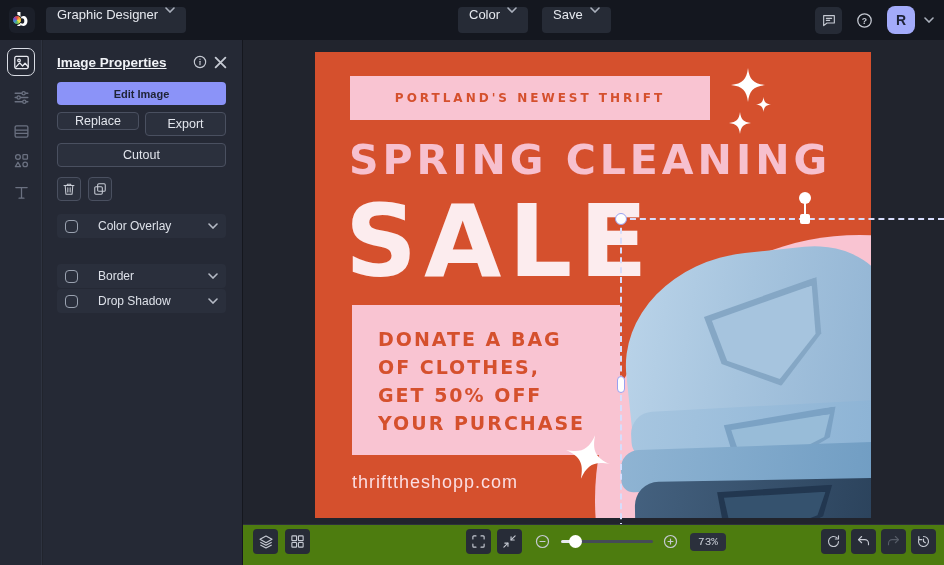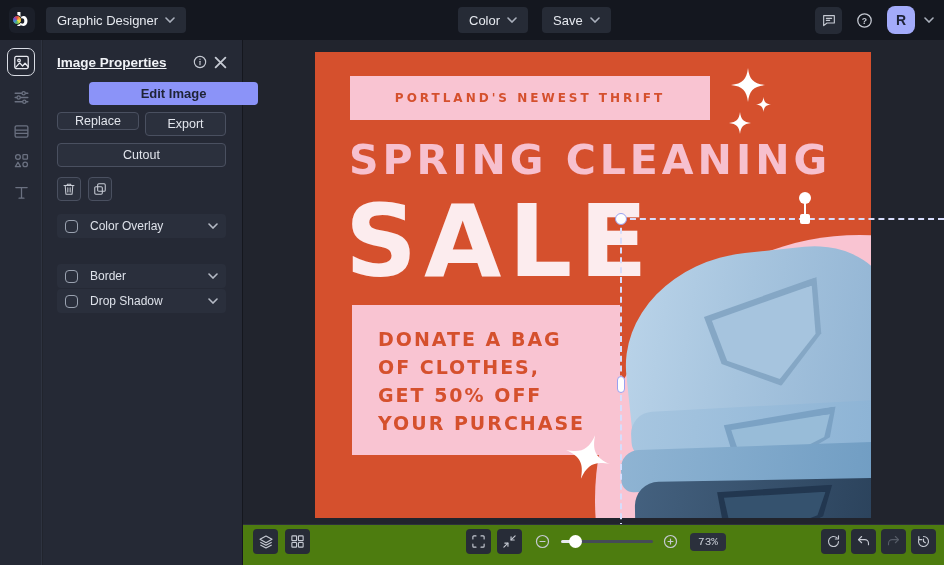--- a/index.html
+++ b/index.html
@@ -10,21 +10,21 @@
 
   
   .topbar { position:absolute; left:0; top:0; width:944px; height:40px; background:#14171f; z-index:30; }
   .logo { position:absolute; left:9px; top:7px; width:26px; height:26px; border-radius:6px;
           background:#1b1f29; display:flex; align-items:center; justify-content:center; cursor:pointer; }
   .logo .b { font-family:"DejaVu Sans", sans-serif; font-weight:700; font-size:17px; color:#fff;
              position:relative; line-height:1; }
   .logo .wheel { position:absolute; left:3px; top:8px; width:10px; height:10px; border-radius:50%;
                  background:conic-gradient(#e4473f,#f2a93b,#f5e646,#5cb85c,#3f8fd2,#7d4fc9,#e4473f);
                  border:1px solid #1b1f29; }
-  .tb-btn { display:flex; align-items:center; gap:7px; height:26px; padding:0 11px;
+  .tb-btn { display:flex; gap:7px; height:26px; padding:0 11px;
             background:#262b36; border:none; border-radius:4px; color:#e6e9ef;
             font-family:inherit; font-size:13px; cursor:pointer; }
   .mode-btn { position:absolute; left:46px; top:7px; }
   .center-group { position:absolute; left:458px; top:7px; display:flex; gap:14px; }
   .right-group { position:absolute; right:10px; top:6px; display:flex; align-items:center; gap:9px; }
   .icon-sq { width:27px; height:27px; border-radius:5px; background:#262b36; display:flex;
              align-items:center; justify-content:center; border:none; cursor:pointer; color:#c6cad3; }
   .help-btn { background:transparent; }
   .avatar { width:28px; height:28px; border-radius:8px; background:#a3abfa; border:none; cursor:pointer;
             color:#1d2236; font-weight:700; font-size:14px; display:flex; align-items:center; justify-content:center;
@@ -40,34 +40,34 @@
 
   
   .panel { position:absolute; left:43px; top:40px; width:200px; height:525px; background:#252935;
            border-right:1px solid #15171e; z-index:20; }
   .panel-header { position:absolute; left:14px; right:12px; top:12px; height:20px;
                   display:flex; align-items:center; }
   .panel-title { flex:1; font-size:13.5px; font-weight:700; color:#f0f2f6;text-decoration:underline; }
   .ph-btn { background:transparent; border:none; color:#c6cad3; width:20px; height:20px;
             display:flex; align-items:center; justify-content:center; cursor:pointer; }
   .btn-primary { position:absolute; left:14px; top:42px; width:169px; height:23px; background:#8b93f8;
-                 border:none; border-radius:4px; color:#1e2335; font-weight:700; font-size:13px;
-                 font-family:inherit; cursor:pointer;margin-left:32px; }
+                 border:none; border-radius:4px; color:#1e2335; font-weight:700; font-size:11px;
+                 font-family:inherit; cursor:pointer; }
   .btn-dark { position:absolute; background:#2b303d; border:1px solid #4a5060; border-radius:4px;
               color:#e2e5ec; font-size:12.5px; font-family:inherit; cursor:pointer; }
   .btn-replace { left:14px; top:72px; width:82px; height:18px; }
   .btn-export  { left:102px; top:72px; width:81px; height:24px; }
   .btn-cutout  { left:14px; top:103px; width:169px; height:24px; }
   .btn-trash   { left:14px; top:137px; width:24px; height:24px; display:flex; align-items:center; justify-content:center; color:#c6cad3; }
   .btn-copy    { left:45px; top:137px; width:24px; height:24px; display:flex; align-items:center; justify-content:center; color:#c6cad3; }
   .btn-options { left:76px; top:137px; width:107px; height:24px; display:flex; align-items:center;
                  padding:0 9px; gap:6px; }
   .btn-options .lbl { flex:1; text-align:center; }
   .toggle-row { position:absolute; left:14px; width:169px; height:24px; background:#2a2f3c; border-radius:4px;
-                display:flex; align-items:center; padding:0 8px; gap:12px; cursor:pointer; }
+                display:flex; align-items:center; padding:0 8px; gap:20px; cursor:pointer; }
   .cb { width:13px; height:13px; border:1.5px solid #9aa2b0; border-radius:4px; background:transparent; }
   .toggle-lbl { flex:1; font-size:12px; color:#dde1e9; }
   .toggle-chev { color:#b5bac5; display:flex; }
 
   
   .canvas-area { position:absolute; left:243px; top:40px; width:701px; height:491px; background:#21242d; z-index:5; }
   .poster { position:absolute; left:72px; top:12px; width:556px; height:466px; background:#d5502d; overflow:hidden; }
   .poster-font { font-family:"DejaVu Sans", sans-serif; font-weight:700; }
   .banner { position:absolute; left:35px; top:24px; width:360px; height:44px; background:#f9c4d2;
             display:flex; align-items:center; justify-content:center; }
@@ -332,20 +332,21 @@
         <div class="offer-text poster-font">DONATE A BAG
 OF CLOTHES,
 GET 50% OFF
 YOUR PURCHASE</div>
       </div>
 
       <svg class="sparkle" style="left:250px; top:382px; transform:rotate(18deg)" width="46" height="46" viewBox="0 0 100 100">
           <path fill="#fff" d="M50 0C54 34 66 46 100 50 66 54 54 66 50 100 46 66 34 54 0 50 34 46 46 34 50 0Z"></path>
         </svg>
 
+      <div class="website">thrifttheshopp.com</div>
     </div>
 
     <div class="sel-h"></div>
     <div class="sel-v"></div>
     <div class="handle h-corner"></div>
     <div class="handle h-midleft"></div>
     <div class="handle h-stick"></div>
     <div class="handle h-topmid"></div>
     <div class="handle h-rotate"></div>
   </main>

